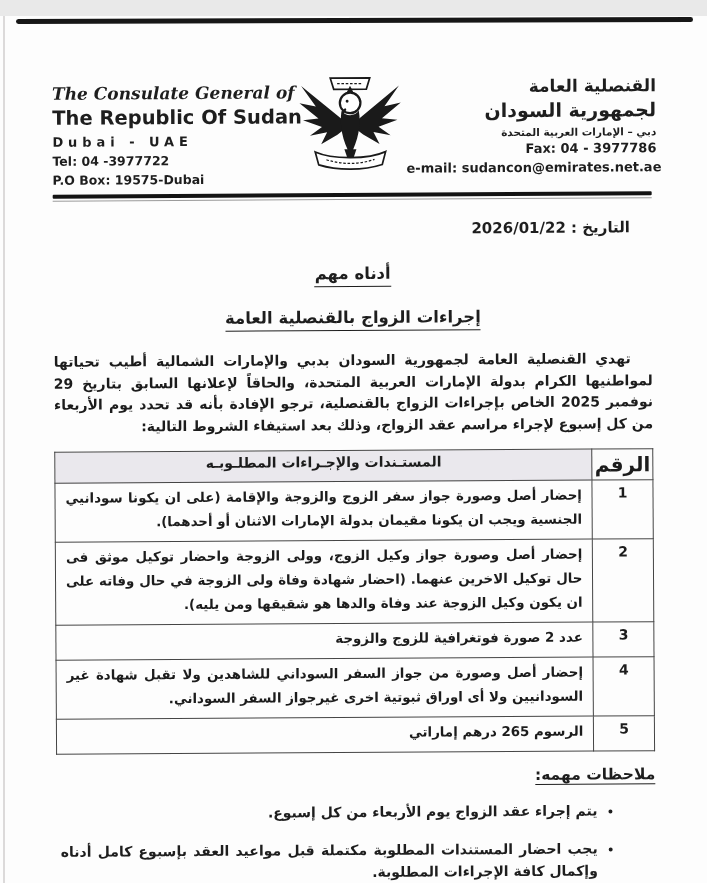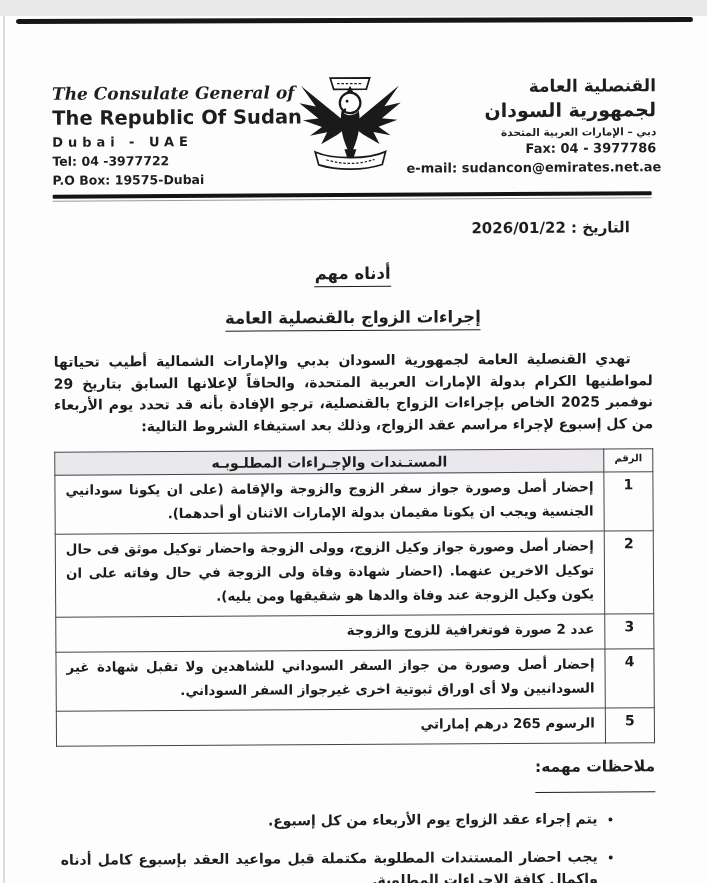--- a/index.html
+++ b/index.html
@@ -52,28 +52,28 @@
   .intro{
     direction:rtl;text-align:justify;font-weight:bold;font-size:14px;
     line-height:21.5px;margin-top:19px;text-indent:22px;color:#1c1c1c;
   }
   
   table.req{
     direction:rtl;width:100%;border-collapse:collapse;margin-top:11px;
     font-size:13.4px;font-weight:bold;color:#1c1c1c;
   }
   table.req th,table.req td{border:1.4px solid #454545;vertical-align:top;}
-  th.num-h{width:44px;background:#fbfbfb;font-size:10px;padding:3px 2px;}
+  th.num-h{width:44px;background:#fbfbfb;font-size:20px;padding:3px 2px;}
   th.doc-h{background:#eae8ed;text-align:center;font-size:14px;padding:3px 6px;}
   td.num{width:44px;text-align:center;font-size:14px;padding-top:4px;}
   td.body{text-align:justify;padding:3px 10px 7px;line-height:24px;}
   td.body.single{text-align:right;}
   
   .notes-head{direction:rtl;text-align:right;margin-top:13px;}
-  .notes-head span{display:inline-block;font-weight:bold;font-size:15.5px;border-bottom:1.6px solid #1e1e1e;padding-bottom:16px;}
+  .notes-head span{display:inline-block;font-weight:bold;font-size:15.5px;border-bottom:1.6px solid #1e1e1e;padding-bottom:0;}
   ul.notes{
     direction:rtl;list-style:disc;margin:15px 0 0;padding:0 58px 0 0;
     font-weight:bold;font-size:14px;line-height:22px;
   }
   ul.notes li{margin-bottom:16px;text-align:justify;padding-left:4px;}
 </style>
 </head>
 <body>
 
 <div class="page">

